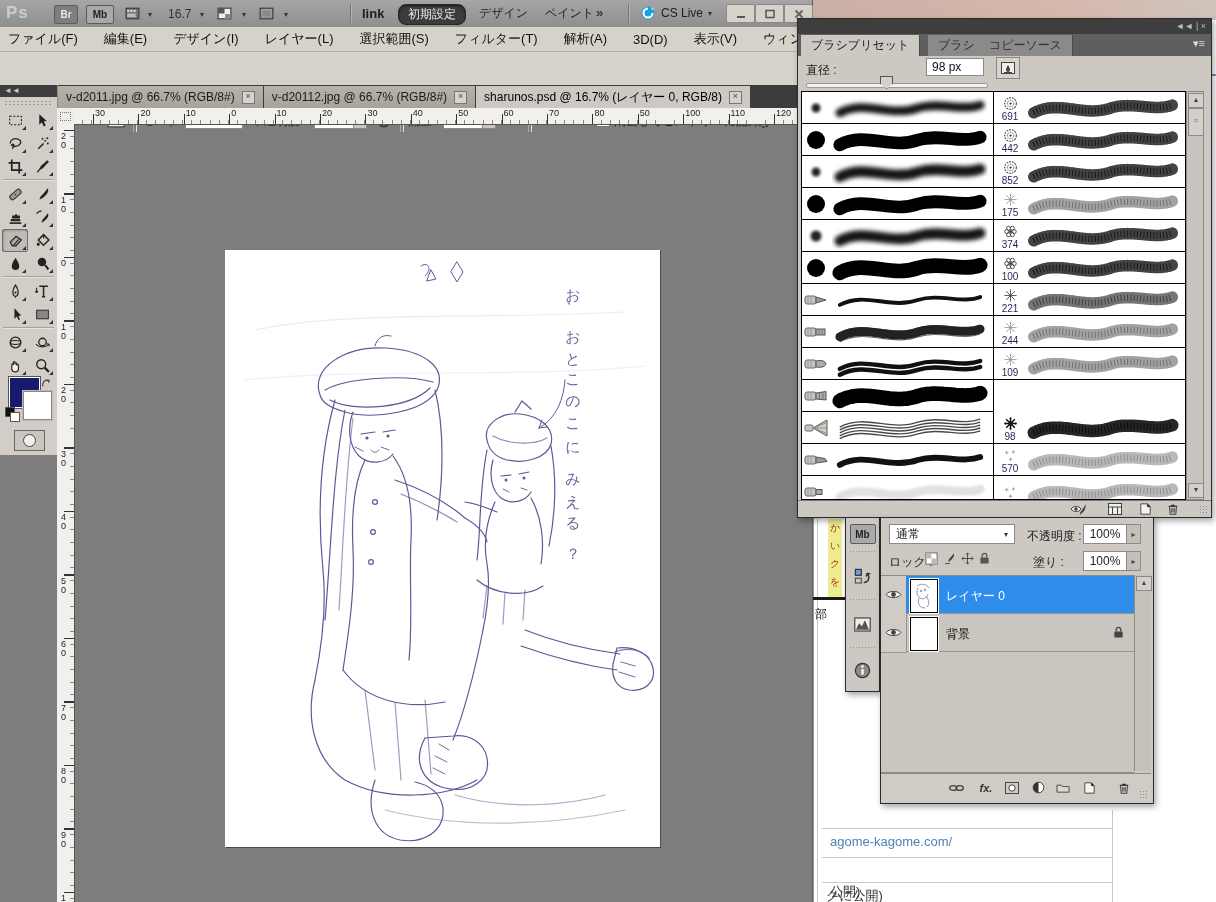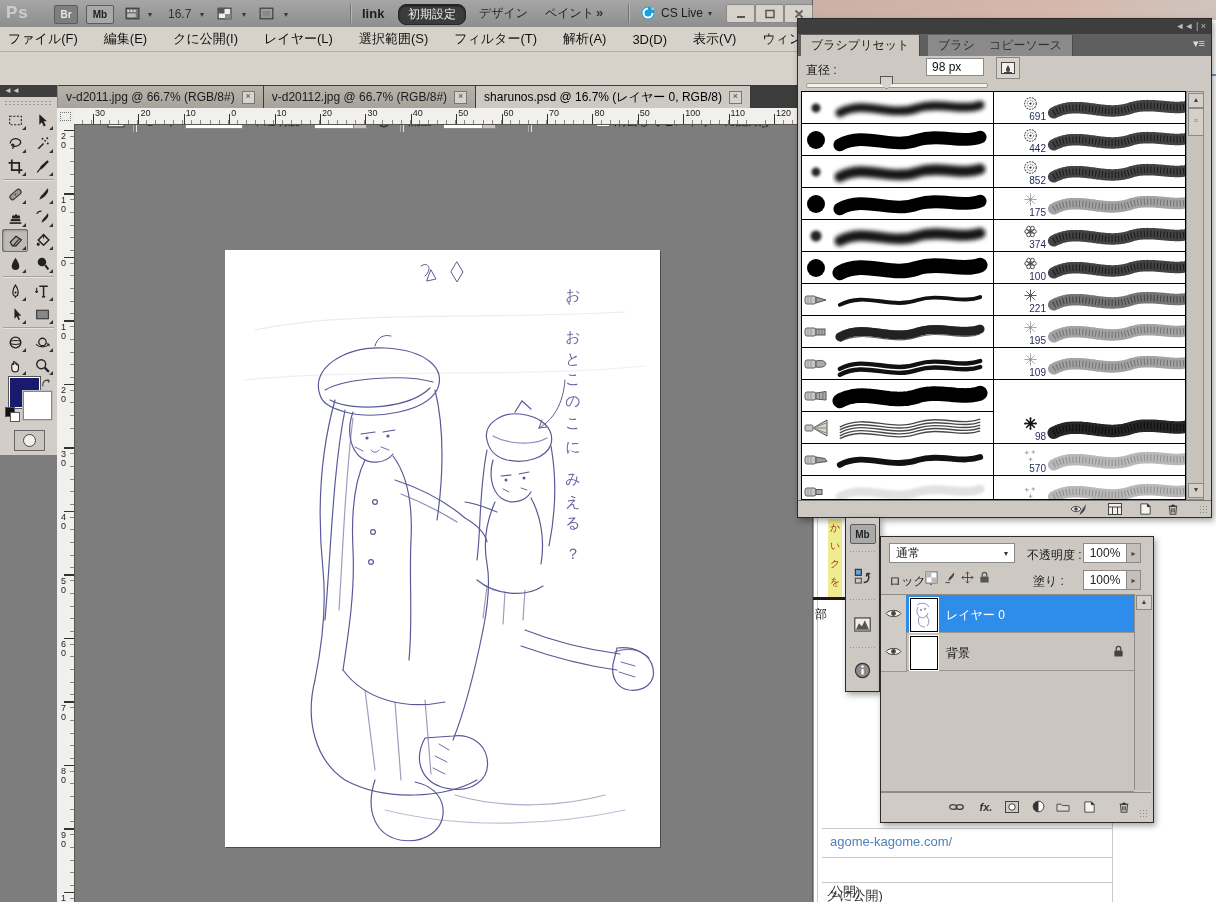--- a/index.html
+++ b/index.html
@@ -133,33 +133,33 @@
     display:flex;align-items:center;justify-content:center;}
   #bp-slider{left:8px;top:64px;width:180px;height:3px;background:#f3f1ee;border:1px solid #999;border-radius:2px;}
   #bp-thumb{left:82px;top:57px;width:11px;height:11px;background:#d6d2cb;border:1px solid #555;
     clip-path:polygon(50% 100%,0 60%,0 0,100% 0,100% 60%);}
   #bp-list{left:3px;top:72px;width:385px;height:409px;background:#fff;border:1px solid #000;overflow:hidden;box-sizing:border-box;}
   .brow{position:absolute;width:100%;height:32px;border-bottom:1px solid #000;box-sizing:border-box;display:flex;align-items:center;}
   .bcol{position:absolute;top:0;height:100%;}
   #bp-left-col{left:0;width:192px;border-right:1px solid #000;box-sizing:border-box;}
   #bp-right-col{left:192px;width:192px;}
   .tipbox{width:30px;display:flex;align-items:center;justify-content:center;flex:0 0 30px;}
-  .ornbox{width:32px;flex:0 0 32px;text-align:right;padding-top:2px;margin-left:20px;}
+  .ornbox{width:32px;flex:0 0 32px;text-align:center;padding-top:2px;}
   .ornbox .num{font-size:10px;color:#1c2750;line-height:10px;margin-top:1px;}
   #bp-scroll{left:388px;top:72px;width:18px;height:409px;background:#c8c4bd;border:1px solid #8a8a8a;box-sizing:border-box;}
   .scr-btn{position:absolute;left:1px;width:14px;height:13px;background:#d4d0c9;border:1px solid #8a8a8a;
     font-size:7px;line-height:12px;text-align:center;color:#444;}
   #bp-thumbbar{position:absolute;left:1px;top:16px;width:14px;height:26px;background:#d4d0c9;border:1px solid #8a8a8a;
     font-size:7px;line-height:24px;text-align:center;color:#777;}
   #bp-footer{left:0;top:481px;width:413px;height:16px;border-top:1px solid #777;background:#cdc9c2;}
   .bpf-ico{position:absolute;top:0;width:18px;height:15px;display:flex;align-items:center;justify-content:center;}
   .grip{position:absolute;width:10px;height:10px;background-image:radial-gradient(#8a8a86 1px,transparent 1px);background-size:3px 3px;}
 
   
-  #layers-panel{left:880px;top:536px;width:272px;height:285px;}
+  #layers-panel{left:880px;top:517px;width:272px;height:285px;}
   #lp-blend{left:8px;top:6px;width:126px;height:20px;background:#fff;border:1px solid #8a8a8a;
     display:flex;align-items:center;justify-content:space-between;padding:0 6px;font-size:12px;box-sizing:border-box;}
   .lp-label{position:absolute;font-size:12px;color:#1a1a1a;}
   .lp-valbox{position:absolute;width:44px;height:20px;background:#fff;border:1px solid #8a8a8a;
     font-size:12px;display:flex;align-items:center;justify-content:center;box-sizing:border-box;}
   .lp-spin{position:absolute;width:14px;height:20px;background:#c4c0b9;border:1px solid #8a8a8a;border-left:none;
     font-size:8px;color:#444;display:flex;align-items:center;justify-content:center;box-sizing:border-box;}
   #lp-lockicons{left:44px;top:34px;display:flex;gap:5px;align-items:center;}
   #lp-list{left:0;top:57px;width:253px;height:196px;background:#cac6bf;border-top:1px solid #8f8b85;border-bottom:1px solid #8f8b85;}
   .layer-row{position:absolute;left:0;width:253px;height:38px;}
@@ -269,21 +269,21 @@
       <div class="abs winbtn" style="left:784px">
           <svg viewBox="0 0 12 10" width="12" height="10">
             <path d="M2.5,1.5 L9.5,8.5 M9.5,1.5 L2.5,8.5" stroke="#666" stroke-width="2"></path>
           </svg>
         </div>
     </div>
 
     <div class="abs" id="menu-bar">
         <div class="menu-item">ファイル(F)</div>
         <div class="menu-item">編集(E)</div>
-        <div class="menu-item">クに公開(I)</div>
+        <div class="menu-item">デザイン(I)</div>
         <div class="menu-item">レイヤー(L)</div>
         <div class="menu-item">選択範囲(S)</div>
         <div class="menu-item">フィルター(T)</div>
         <div class="menu-item">解析(A)</div>
         <div class="menu-item">3D(D)</div>
         <div class="menu-item">表示(V)</div>
         <div class="menu-item">ウィンドウ(W)</div>
         <div class="menu-item">ヘルプ(H)</div>
       </div>
 
@@ -955,21 +955,21 @@
                 <path d="M8,20 C34,6 60,25 88,15 C110,8 134,19 152,12" fill="none" stroke="#000" stroke-width="6.6000000000000005" stroke-dasharray="1 2.4" opacity="0.48"></path>
               </svg>
             </span>
           </div>
           <div class="brow" style="top: 224px;">
             <span class="ornbox">
               <svg viewBox="0 0 16 16" width="15" height="15" style="margin:0 auto">
                 <path d="M8,1.5 V14.5 M1.5,8 H14.5 M3.4,3.4 L12.6,12.6 M12.6,3.4 L3.4,12.6" stroke="#999" stroke-width="0.9" fill="none"></path>
                 <circle cx="8" cy="8" r="1.2" fill="#999"></circle>
               </svg>
-              <div class="num">195</div>
+              <div class="num">244</div>
             </span>
             <span>
               <svg viewBox="0 0 160 30" width="154" height="30">
                 <path d="M8,20 C34,6 60,25 88,15 C110,8 134,19 152,12" fill="none" stroke="#1b1b1b" stroke-width="12" stroke-linecap="round" stroke-dasharray="1.6 1.7" opacity="0.4" style="filter:blur(.4px)"></path>
                 <path d="M8,20 C34,6 60,25 88,15 C110,8 134,19 152,12" fill="none" stroke="#000" stroke-width="6.6000000000000005" stroke-dasharray="1 2.4" opacity="0.32000000000000006"></path>
               </svg>
             </span>
           </div>
           <div class="brow" style="top: 256px;">
             <span class="ornbox">

